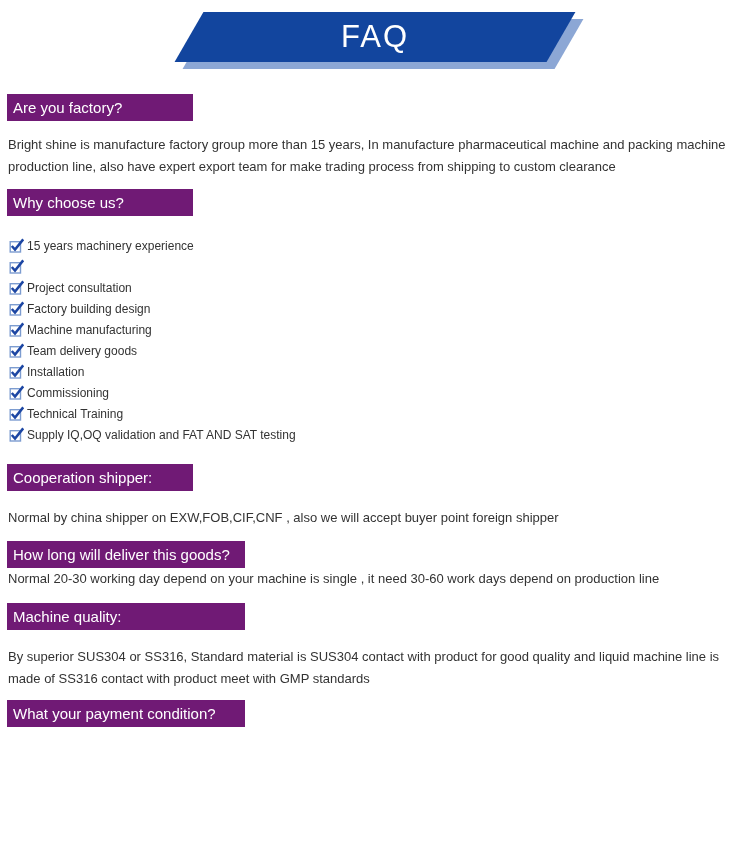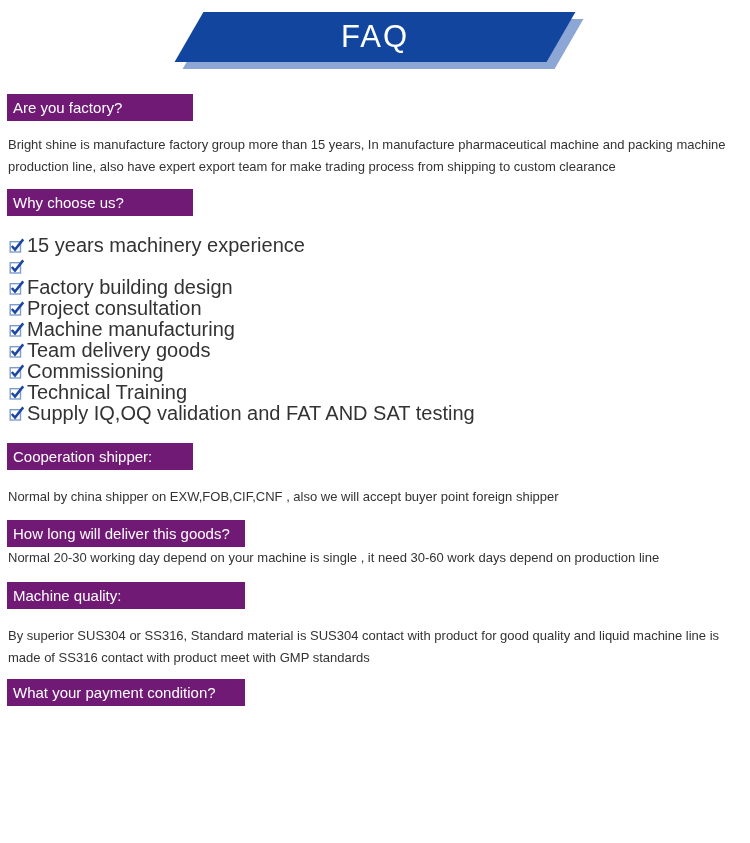--- a/index.html
+++ b/index.html
@@ -58,21 +58,21 @@
   }
 
   
   .checklist {
     list-style: none;
     margin: 0; padding: 0 0 0 9px;
   }
   .checklist li {
     display: flex; align-items: center;
     height: 21px;
-    font-size: 20px;
+    font-size: 12px;
     color: #333333;
   }
   .check-icon { width: 15px; height: 15px; margin-right: 3px; flex: none; }
 
   
   .mt25 { margin-top: 25px; }
   .mt19 { margin-top: 19px; }
   .mt18 { }
   .mt16 { margin-top: 16px; }
   .mt13 { margin-top: 13px; }
@@ -106,42 +106,49 @@
     <svg class="check-icon" viewBox="0 0 15 15">
         <rect x="1.2" y="3.7" width="10.3" height="10.3" fill="#ffffff" stroke="#7C9CD0" stroke-width="1.4"></rect>
         <path d="M2.8 8 L6 11.6 L14.2 1.4" fill="none" stroke="#1C46A3" stroke-width="2.5"></path>
       </svg>
   </li>
   <li>
     <svg class="check-icon" viewBox="0 0 15 15">
         <rect x="1.2" y="3.7" width="10.3" height="10.3" fill="#ffffff" stroke="#7C9CD0" stroke-width="1.4"></rect>
         <path d="M2.8 8 L6 11.6 L14.2 1.4" fill="none" stroke="#1C46A3" stroke-width="2.5"></path>
       </svg>
-    <span>Factory building design</span>
+    <span>Project consultation</span>
   </li>
   <li>
     <svg class="check-icon" viewBox="0 0 15 15">
         <rect x="1.2" y="3.7" width="10.3" height="10.3" fill="#ffffff" stroke="#7C9CD0" stroke-width="1.4"></rect>
         <path d="M2.8 8 L6 11.6 L14.2 1.4" fill="none" stroke="#1C46A3" stroke-width="2.5"></path>
       </svg>
-    <span>Project consultation</span>
+    <span>Factory building design</span>
   </li>
   <li>
     <svg class="check-icon" viewBox="0 0 15 15">
         <rect x="1.2" y="3.7" width="10.3" height="10.3" fill="#ffffff" stroke="#7C9CD0" stroke-width="1.4"></rect>
         <path d="M2.8 8 L6 11.6 L14.2 1.4" fill="none" stroke="#1C46A3" stroke-width="2.5"></path>
       </svg>
     <span>Machine manufacturing</span>
   </li>
   <li>
     <svg class="check-icon" viewBox="0 0 15 15">
         <rect x="1.2" y="3.7" width="10.3" height="10.3" fill="#ffffff" stroke="#7C9CD0" stroke-width="1.4"></rect>
         <path d="M2.8 8 L6 11.6 L14.2 1.4" fill="none" stroke="#1C46A3" stroke-width="2.5"></path>
       </svg>
     <span>Team delivery goods</span>
+  </li>
+  <li>
+    <svg class="check-icon" viewBox="0 0 15 15">
+        <rect x="1.2" y="3.7" width="10.3" height="10.3" fill="#ffffff" stroke="#7C9CD0" stroke-width="1.4"></rect>
+        <path d="M2.8 8 L6 11.6 L14.2 1.4" fill="none" stroke="#1C46A3" stroke-width="2.5"></path>
+      </svg>
+    <span>Installation</span>
   </li>
   <li>
     <svg class="check-icon" viewBox="0 0 15 15">
         <rect x="1.2" y="3.7" width="10.3" height="10.3" fill="#ffffff" stroke="#7C9CD0" stroke-width="1.4"></rect>
         <path d="M2.8 8 L6 11.6 L14.2 1.4" fill="none" stroke="#1C46A3" stroke-width="2.5"></path>
       </svg>
     <span>Commissioning</span>
   </li>
   <li>
     <svg class="check-icon" viewBox="0 0 15 15">

